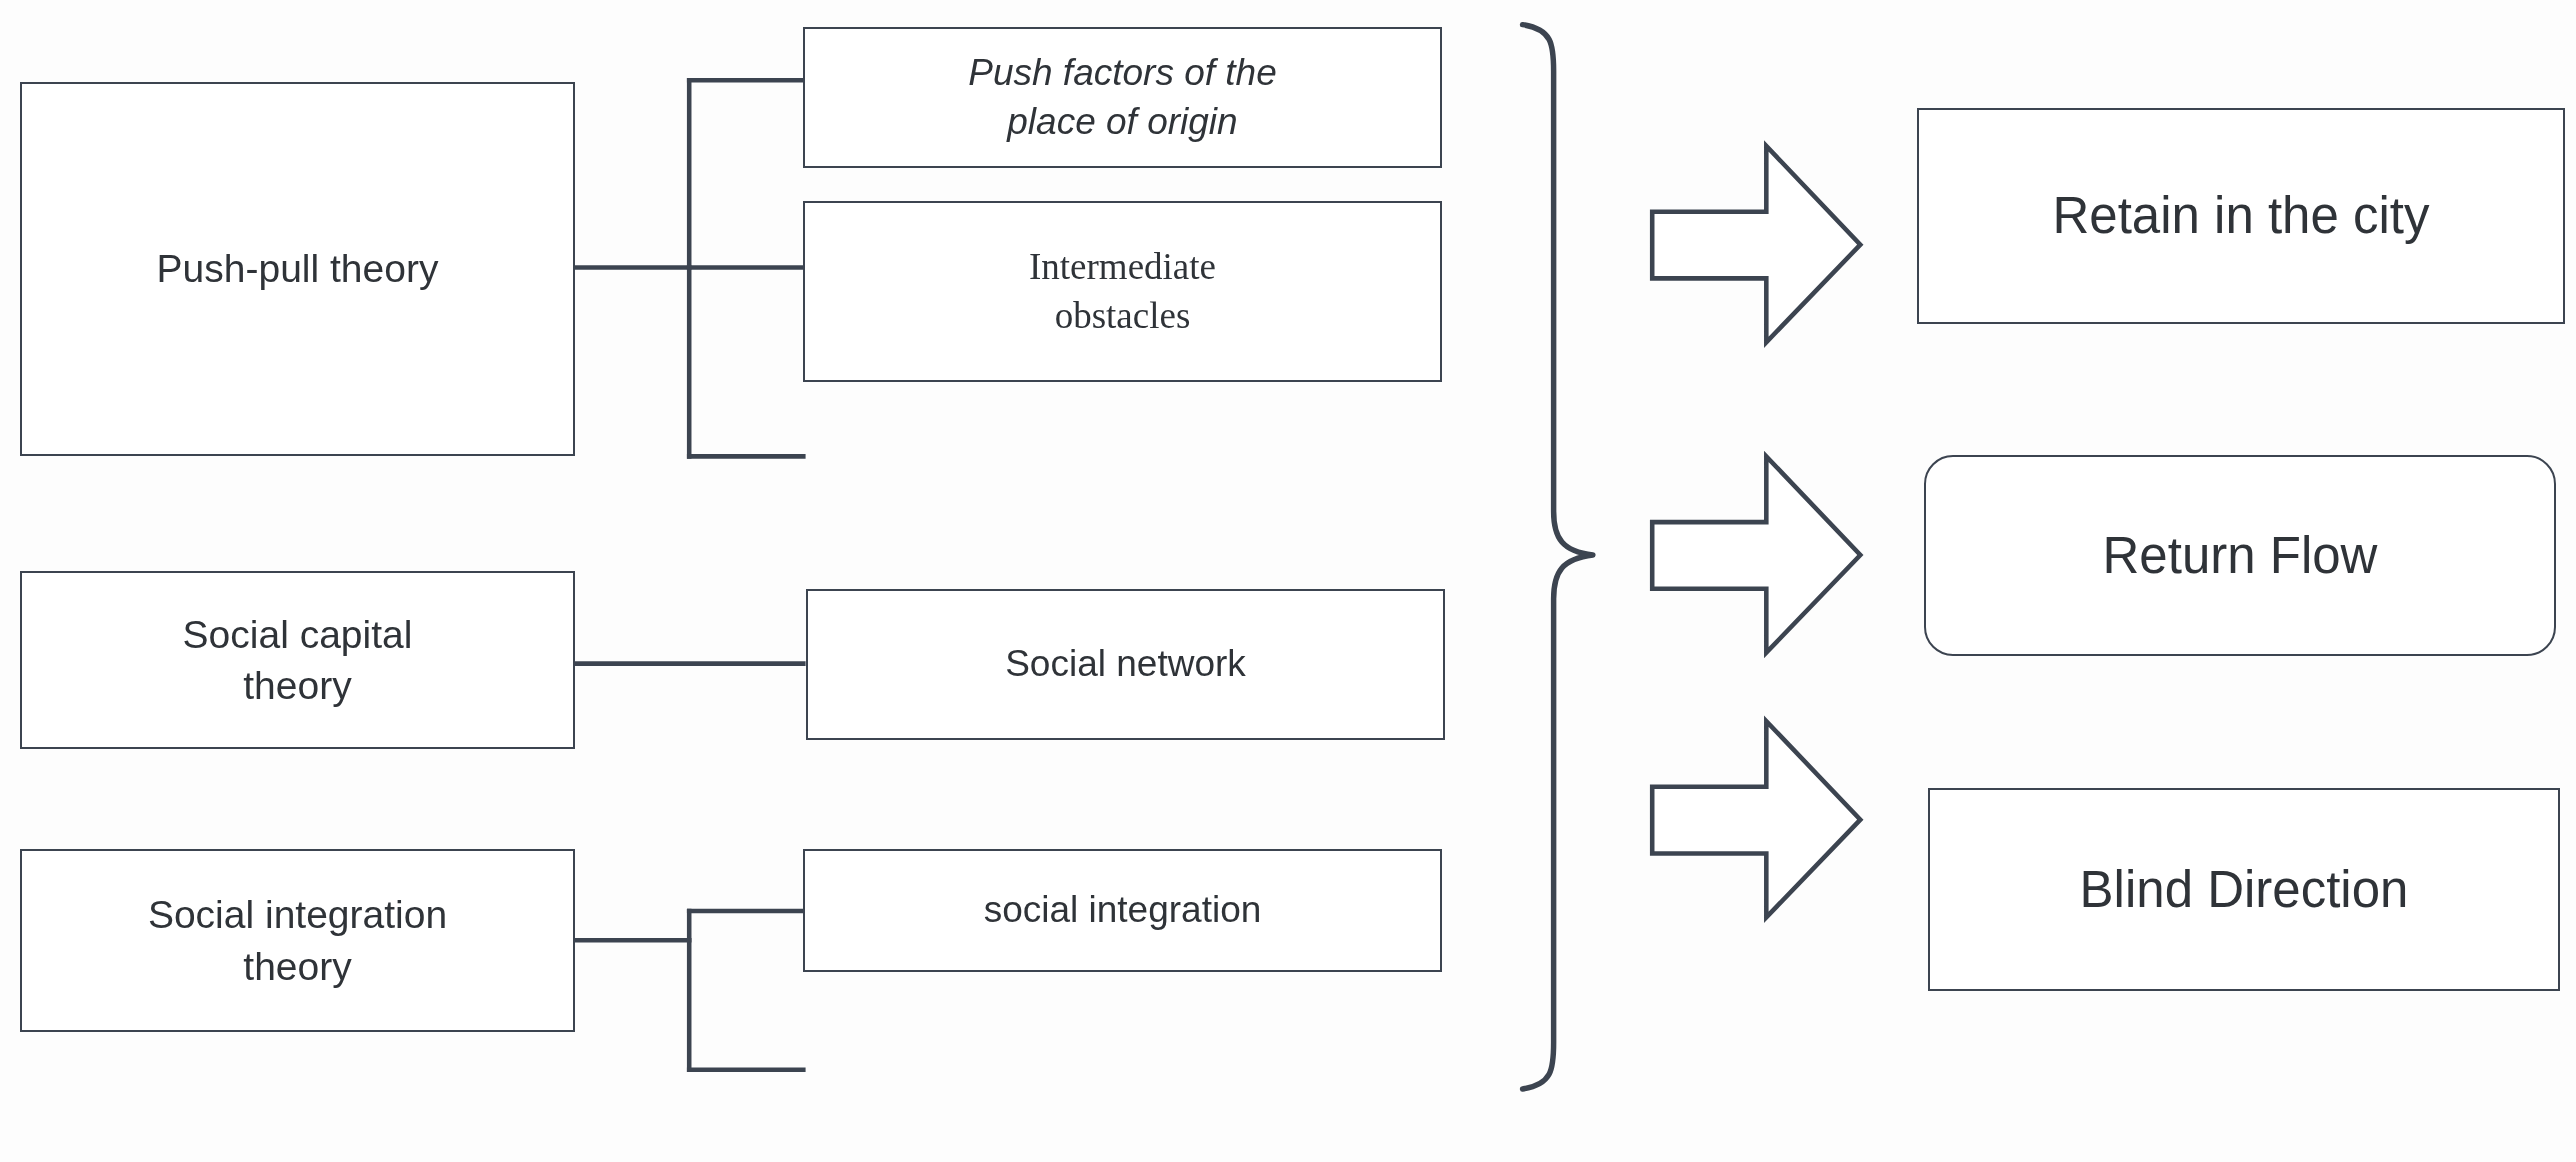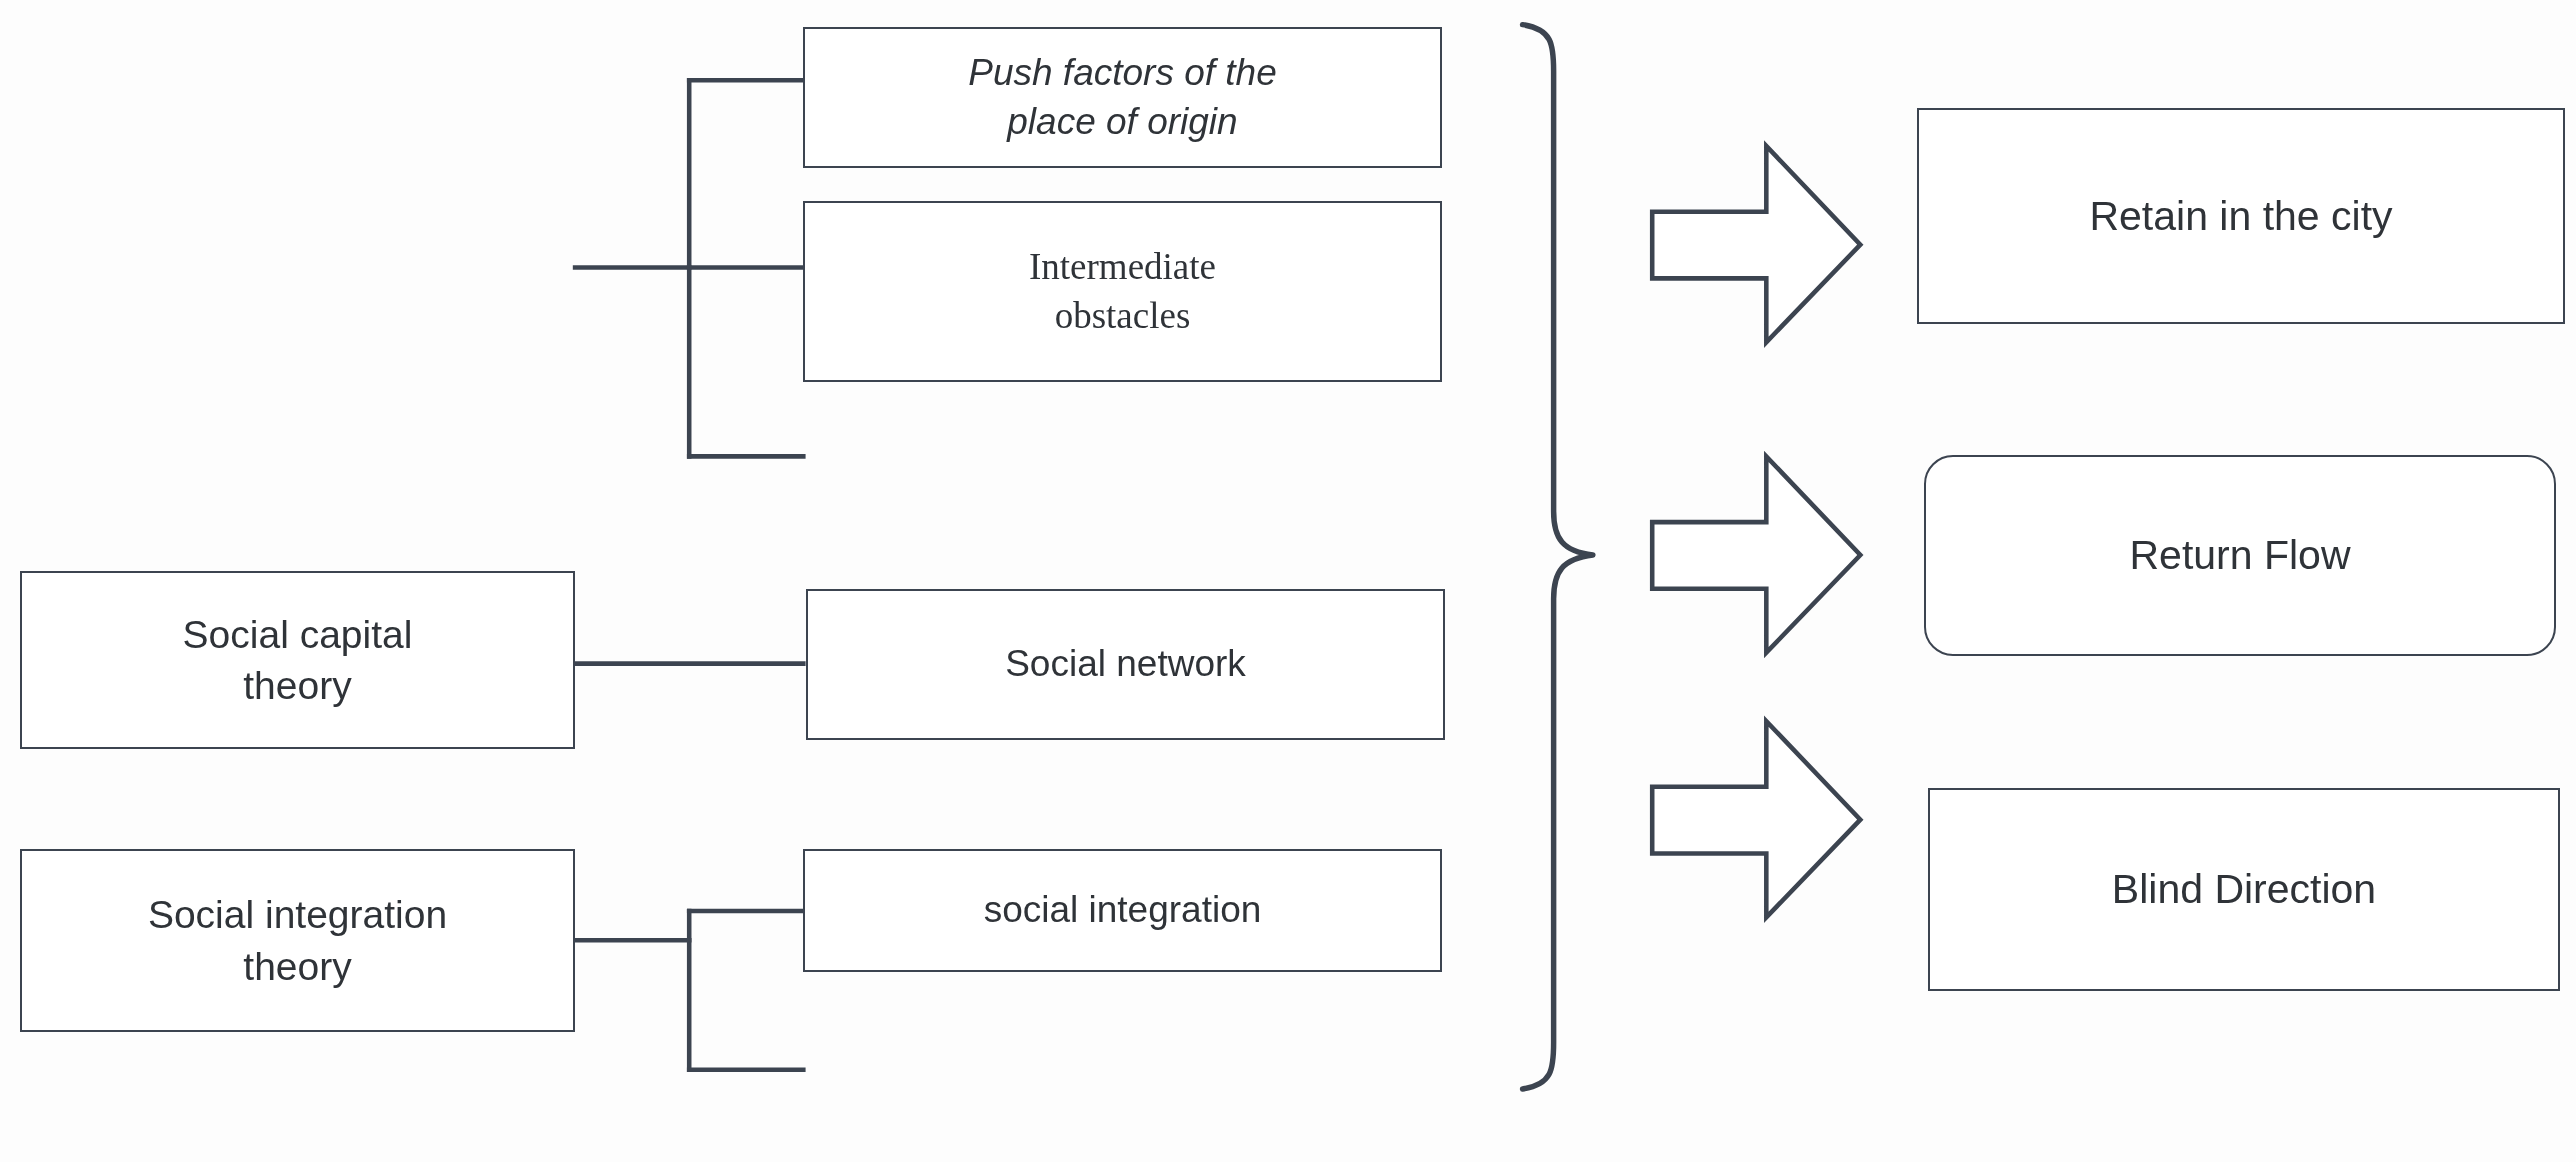--- a/index.html
+++ b/index.html
@@ -42,21 +42,21 @@
     padding: 3.7px 9px;
     white-space: pre-line;
   }
   .theory-box {
     font-size: 39px;
   }
   .factor-box {
     font-size: 37px;
   }
   .outcome-box {
-    font-size: 41px;
+    font-size: 51px;
   }
 </style>
 </head>
 <body>
 
 <div id="diagram-root">
 
   <svg id="diagram-svg" viewBox="0 0 2822 1273">
 
     <g fill="none" stroke="#3c4450" stroke-width="5" stroke-linecap="square">
@@ -118,20 +118,21 @@
                L 1935 862
                L 1935 790
                L 2038 898
                L 1935 1005
                L 1935 935
                L 1810 935 Z" fill="#ffffff" stroke="#3c4450" stroke-width="5" stroke-linejoin="miter"></path>
     </g>
 
   </svg>
 
+  <div class="node-box theory-box" style="left:20px; top:82px; width:555px; height:374px;">Push-pull theory</div>
 
   <div class="node-box theory-box" style="left:20px; top:571px; width:555px; height:178px;">Social capital
 theory</div>
 
   <div class="node-box theory-box" style="left:20px; top:849px; width:555px; height:183px;">Social integration
 theory</div>
 
   <div class="node-box factor-box" style="left:803px; top:27px; width:639px; height:141px;font-style:italic;">Push factors of the
 place of origin</div>
 

